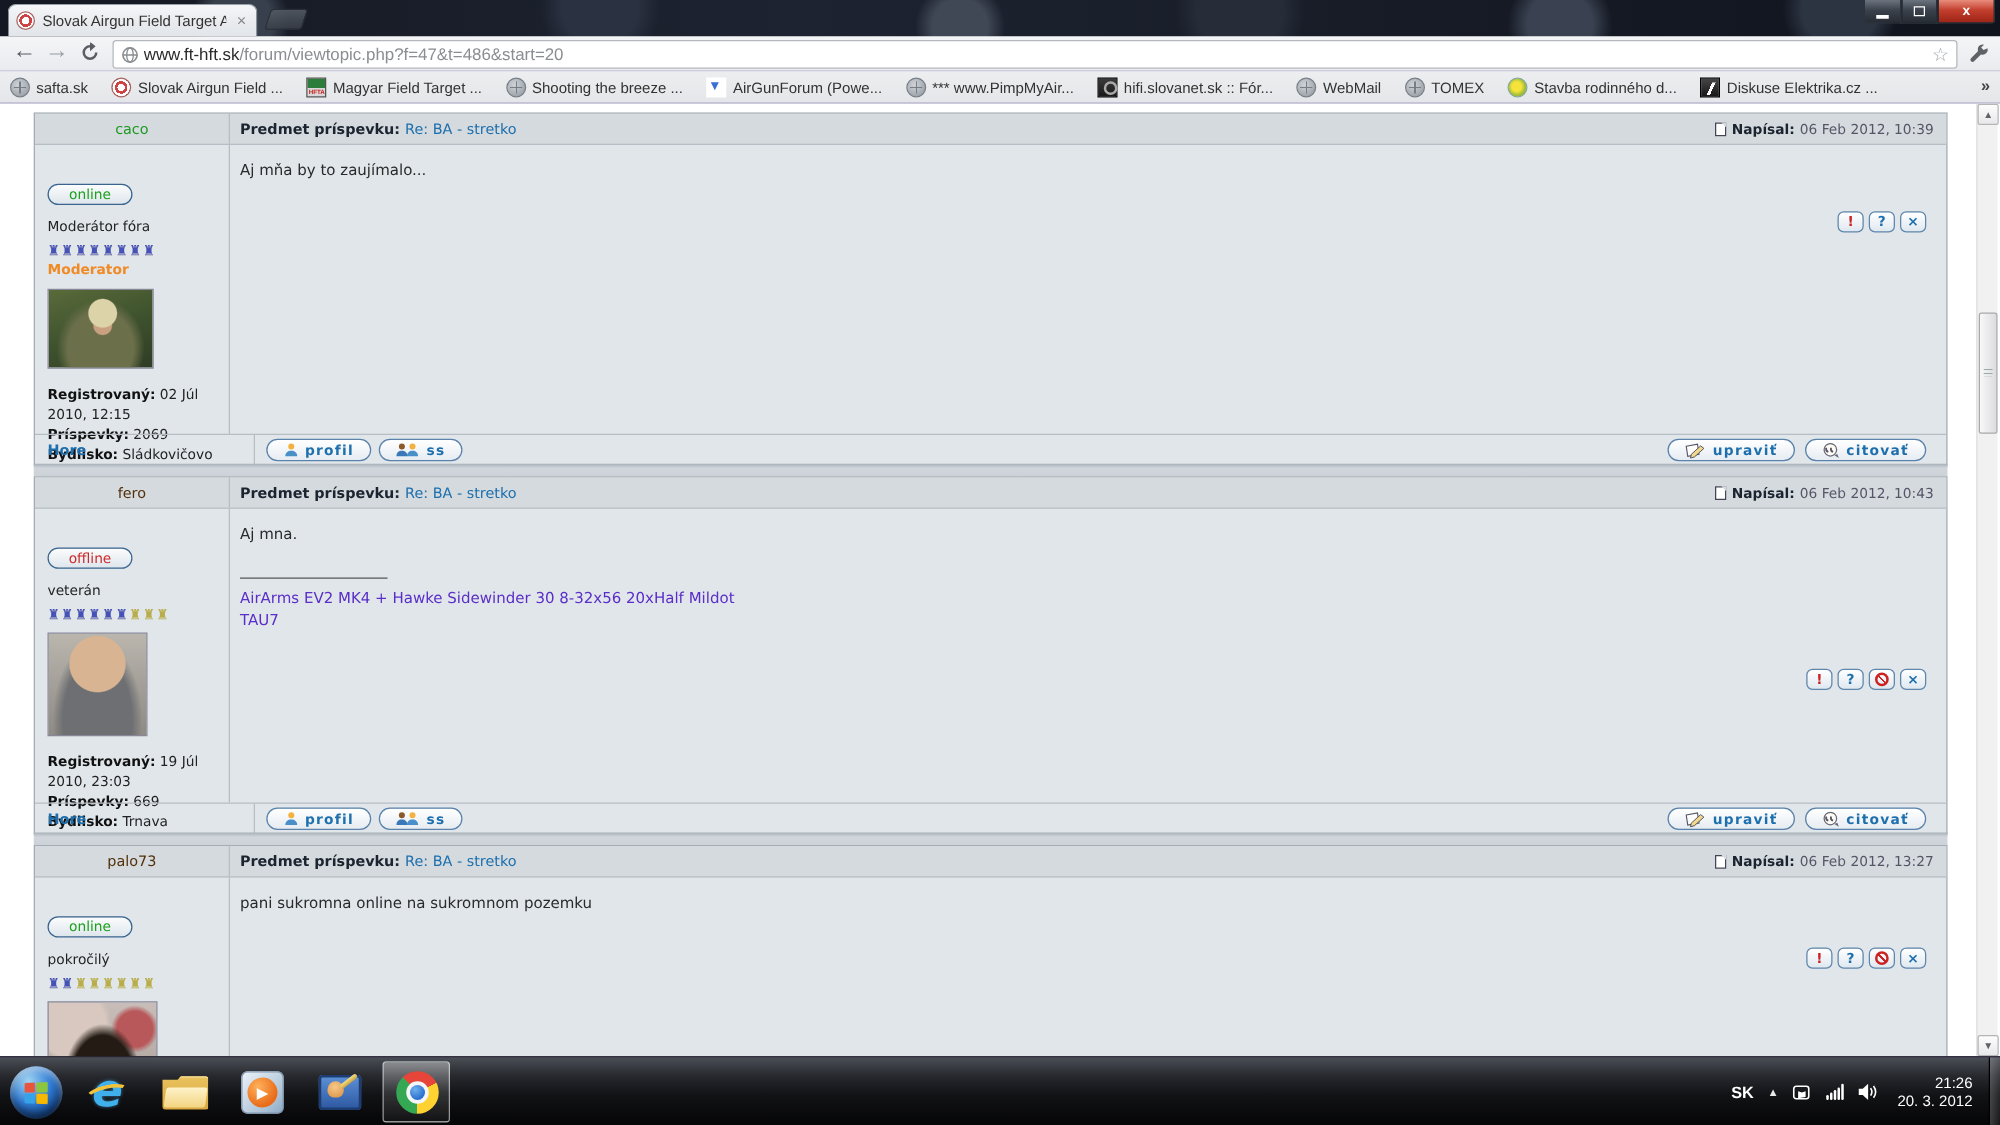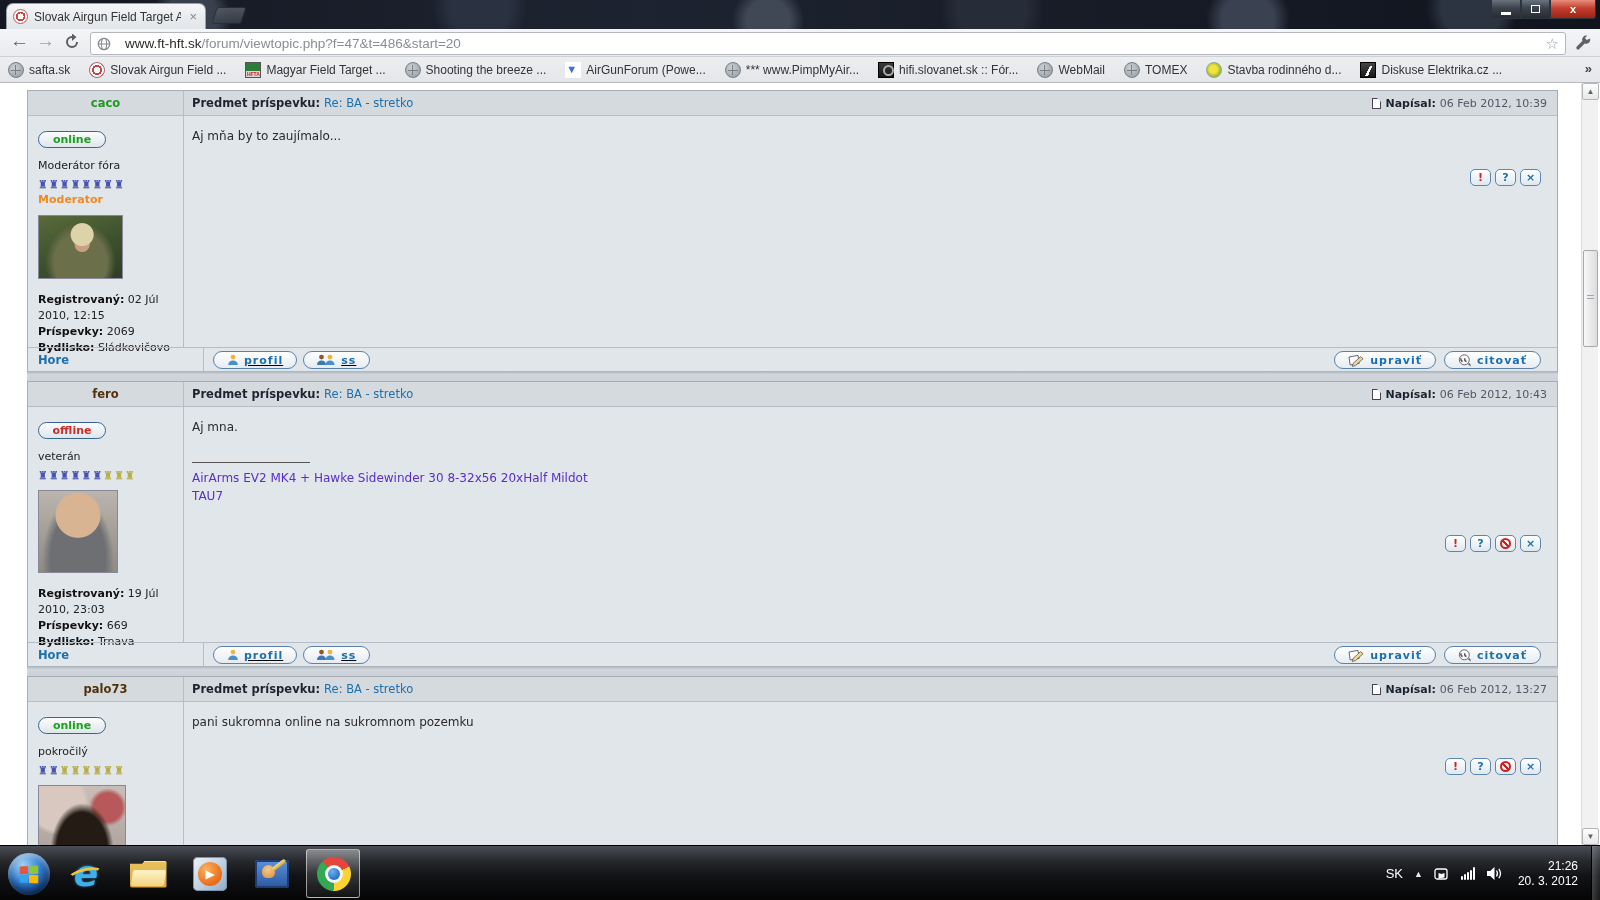--- a/index.html
+++ b/index.html
@@ -43,21 +43,21 @@
   .restore-glyph { width:9px; height:8px; border:1px solid #fff; position:relative; background:transparent; }
   .min-glyph { width:10px; height:3px; background:#fff; margin-top:8px; }
 
   
   .toolbar { position:absolute; left:0; top:29px; width:1600px; height:28px;
     background:linear-gradient(#f4f5f7,#e9ebee); border-bottom:1px solid #cdd0d4; }
   .nav-arrow { position:absolute; top:1px; font-size:19px; font-weight:bold; color:#5a5e64; }
   .nav-fwd { color:#9aa0a6; }
   .reload { position:absolute; top:5px; }
   .omnibox { position:absolute; left:90px; right:34px; top:3px; height:23px; background:#fff;
-    border:1px solid #b4b8bd; border-radius:3px; display:flex; align-items:center; padding:0 6px; gap:14px; }
+    border:1px solid #b4b8bd; border-radius:3px; display:flex; align-items:center; padding:0 6px; gap:4px; }
   .url { font-size:13.5px; white-space:nowrap; overflow:hidden; flex:1; }
   .url-host { color:#2b2b2b; }
   .url-path { color:#8a8d91; }
   .omni-star { color:#9aa0a6; font-size:15px; }
   .wrench { position:absolute; right:8px; top:6px; }
 
   
   .bookmarks { position:absolute; left:0; top:57px; width:1600px; height:26px;
     background:linear-gradient(#eceef0,#e4e6e9); border-bottom:1px solid #b6b9bd;
     display:flex; align-items:center; padding:0 26px 0 8px; gap:19px; overflow:hidden; }
@@ -79,32 +79,32 @@
   .fav-sun { border-radius:50%; background:radial-gradient(circle at 45% 45%,#f5e23a 0 35%,#a9c23a 60%,#7da32c); border:1px solid #8a9; }
   .fav-bolt { background:linear-gradient(#454545,#181818); border:1px solid #000; }
   .fav-bolt::after { content:""; position:absolute; left:3px; top:3px; width:10px; height:10px;
     background:linear-gradient(115deg,transparent 40%,#fff 40% 58%,transparent 58%); }
 
   
   .content { position:absolute; left:0; top:83px; width:1600px; height:762px; background:#ffffff; overflow:hidden; }
   .post { position:absolute; left:27px; width:1531px; background:#e1e6ea; border:1px solid #a6adb4; font-family:"DejaVu Sans", sans-serif; }
   .p-head { height:25px; background:linear-gradient(#dade0,#d3d9de); background:#d4dade; border-bottom:1px solid #b7bdc4; position:relative; display:flex; }
   .p-user { width:156px; border-right:1px solid #b7bdc4; display:flex; align-items:center; justify-content:center;
-    font-size:11.5px; font-weight:bold; }
+    font-size:11.5px; font-weight:normal; }
   .p-subject { flex:1; display:flex; align-items:center; padding-left:8px; font-size:11.5px; color:#1c2430; gap:4px; }
   .subj-link { color:#1d6fad; text-decoration:none; }
   .p-napisal { position:absolute; right:10px; top:0; height:25px; display:flex; align-items:center; gap:4px; font-size:11px; color:#556; }
   .p-napisal b { color:#1c2430; }
   .page-ico { width:9px; height:11px; background:#fff; border:1px solid #445; position:relative; display:inline-block; }
   .page-ico::after { content:""; position:absolute; right:-1px; top:-1px; border-style:solid; border-width:0 4px 4px 0; border-color:transparent #d4dade transparent transparent; }
   .p-body { position:relative; display:flex; }
   .p-left { width:156px; border-right:1px solid #b7bdc4; padding:15px 0 0 10px; font-size:11px; color:#222; }
   .status { width:68px; height:17px; border:1px solid #39658f; border-radius:9px;
     background:linear-gradient(#fbfcfd,#dee6ec); display:flex; align-items:center; justify-content:center;
-    font-size:11px; font-weight:bold; }
+    font-size:11px; font-weight:normal;margin-top:16px; }
   .status.online { color:#1ba11b; }
   .status.offline { color:#cc2a2a; }
   .rank { margin-top:11px; font-size:11px; }
   .stars { margin-top:7px; letter-spacing:1px; font-size:11px; line-height:1; }
   .star-blue { color:#4553b8; text-shadow:0 1px 0 #aab; }
   .star-gold { color:#b8ad4a; text-shadow:0 1px 0 #cc9; }
   .modbadge { margin-top:3px; color:#f08a24; font-weight:bold; font-size:11px; }
   .avatar { margin-top:9px; border:1px solid #889; }
   .av-0 { width:85px; height:64px;
     background:radial-gradient(circle at 52% 30%, #ddd3a8 0 11px, transparent 12px),
@@ -130,21 +130,21 @@
   .modbtn { width:21px; height:17px; border:1px solid #5f86ac; border-radius:5px;
     background:linear-gradient(#ffffff,#dfe8f0); display:flex; align-items:center; justify-content:center;
     font-size:11px; font-weight:bold; }
   .mb-red { color:#cc2222; }
   .mb-blue { color:#1d6fad; }
   .ban-glyph { width:11px; height:11px; border:2px solid #c22; border-radius:50%;
     background:linear-gradient(45deg,transparent 42%,#c22 42% 58%,transparent 58%); }
   .p-foot { height:25px; border-top:1px solid #b7bdc4; position:relative; display:flex; align-items:center; }
   .hore-cell { width:176px; border-right:1px solid #b7bdc4; height:100%; display:flex; align-items:center; padding-left:10px; }
   .hore { font-size:11.5px; font-weight:bold; color:#1d6fad; text-decoration:none; }
-  .foot-btns { display:flex; gap:6px; margin-left:9px;text-decoration:underline; }
+  .foot-btns { display:flex; gap:6px; margin-left:9px; }
   .foot-right { position:absolute; right:16px; display:flex; gap:8px; }
   .pill { height:18px; border:1px solid #5a82aa; border-radius:9px;
     background:linear-gradient(#ffffff,#e6ecf2); color:#1d6fad; font-size:11px; font-weight:bold;
     display:inline-flex; align-items:center; gap:5px; padding:0 13px; font-family:"DejaVu Sans", sans-serif; letter-spacing:1px; }
   .pill svg { flex:none; }
   .gap { position:absolute; left:27px; width:1531px; height:10px;
     background:linear-gradient(#a8b0b8,#d0d6db 35%,#ccd2d8); }
 
   
   .scrollbar { position:absolute; right:2px; top:0; width:17px; height:762px; background:#f1f1f2; border-left:1px solid #dedede; }
@@ -188,21 +188,21 @@
     background:linear-gradient(#f5e08a,#caa23a); transform:rotate(-38deg); border-radius:2px; }
   .chrome-box { position:absolute; left:306px; top:3px; width:54px; height:49px;
     border:1px solid rgba(255,255,255,.55); border-radius:3px;
     background:linear-gradient(rgba(255,255,255,.38),rgba(255,255,255,.14) 50%,rgba(255,255,255,.05)); }
   .chrome-ball { position:absolute; left:10px; top:7px; width:34px; height:34px; border-radius:50%;
     background:conic-gradient(from -45deg,#e8453a 0 30%,#fdd231 0 63%,#34a853 0 100%); }
   .chrome-ball::before { content:""; position:absolute; left:8px; top:8px; width:18px; height:18px; border-radius:50%; background:#f4f6f8; }
   .chrome-ball::after { content:""; position:absolute; left:11px; top:11px; width:12px; height:12px; border-radius:50%;
     background:radial-gradient(circle at 35% 30%,#6fb1ec,#2a6fd0 70%); }
   .tray { position:absolute; right:14px; top:0; height:55px; display:flex; align-items:center; gap:11px; color:#fff; }
-  .tray-lang { font-size:13px; }
+  .tray-lang { font-size:13px;font-weight:bold; }
   .tray-caret { font-size:9px; color:#e8e8e8; }
   .tray-bars { display:flex; align-items:flex-end; gap:1px; height:13px; }
   .tray-bars span { width:2px; background:#fff; border-radius:1px; }
   .clock { text-align:right; font-size:12px; line-height:15px; margin-left:4px; }
   .show-desktop { position:absolute; right:0; top:0; width:9px; height:55px; border-left:1px solid #000;
     background:linear-gradient(90deg,rgba(255,255,255,.22),rgba(255,255,255,.08)); }
   .tray svg { display:block; }
 </style>
 </head>
 <body>

